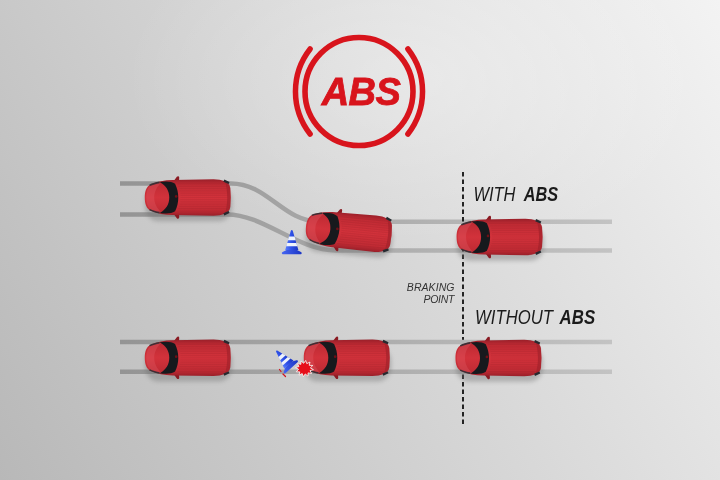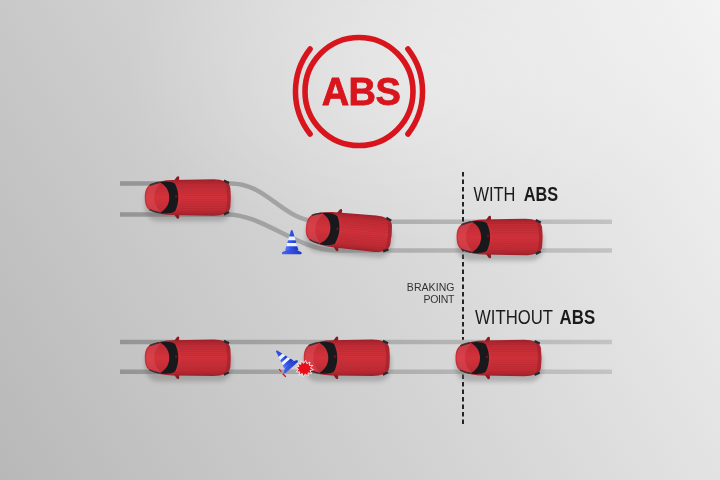--- a/index.html
+++ b/index.html
@@ -1,19 +1,19 @@
 <!DOCTYPE html>
 <html><head><meta charset="utf-8">
 <style>
 html,body{margin:0;padding:0}
 body{width:720px;height:480px;overflow:hidden;font-family:"Liberation Sans",sans-serif;background:#ddd}
 #stage{position:fixed;left:0;top:0;width:720px;height:480px;
 background:
  radial-gradient(ellipse 420px 260px at 58% 16%, rgba(255,255,255,0.30), rgba(255,255,255,0) 70%),
- linear-gradient(60deg,#b8b8b8,#f3f3f3);}
+ linear-gradient(60deg,#b8b8b8,#f3f3f3); font-style: italic;}
 svg{position:absolute;left:0;top:0}
 </style></head>
 <body>
 <div id="stage">
 <svg width="720" height="480" viewBox="0 0 720 480">
 <defs>
   <filter id="blur2" x="-40%" y="-40%" width="180%" height="180%">
           <feGaussianBlur stdDeviation="2.2"></feGaussianBlur>
         </filter>
   <filter id="blur1" x="-40%" y="-40%" width="180%" height="180%">

